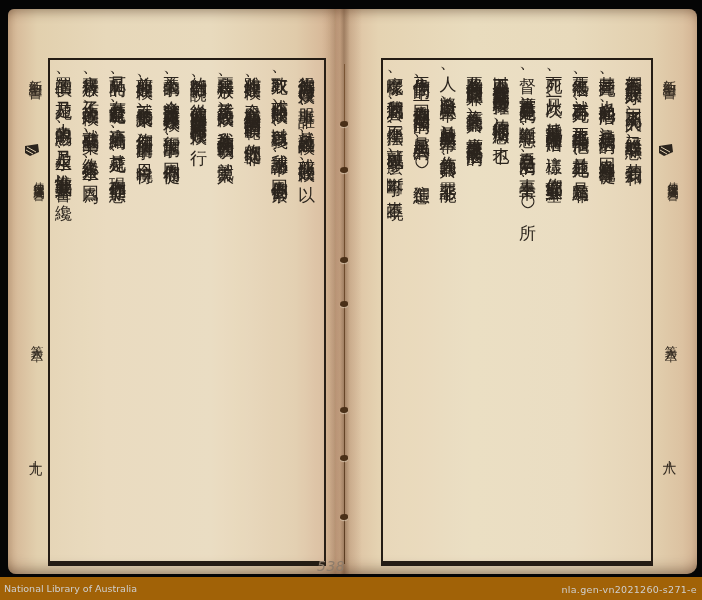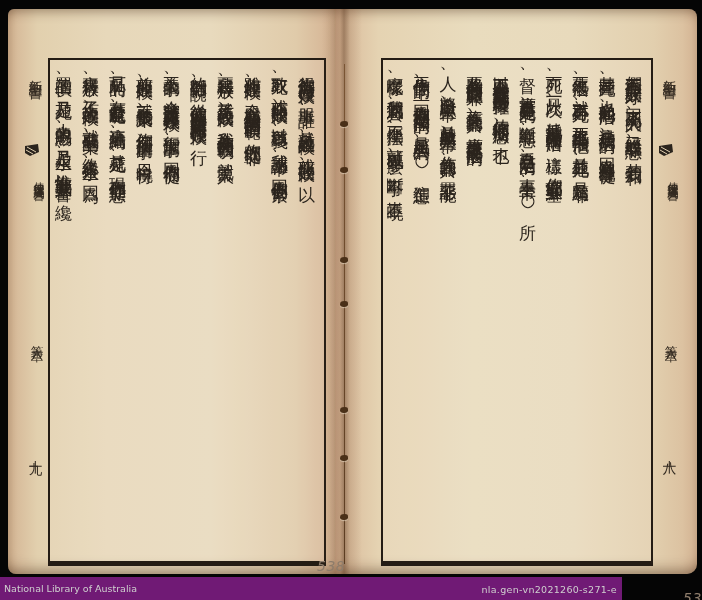--- a/index.html
+++ b/index.html
@@ -107,22 +107,22 @@
   
   .pencil {
     position: absolute; font-family: "DejaVu Sans", sans-serif;
     font-size: 14px; font-style: italic; color: #8d7c6b; letter-spacing: .5px;
   }
   .pencil-left  { left: 317px; top: 558px; }
   .pencil-right { left: 683px; top: 560px; margin-top: 30px; }
 
   
   .footer {
-    position: absolute; left: 0; bottom: 0; width: 622px; height: 23px;
-    background: #701a75; color: #cfcfcf;
+    position: absolute; left: 0; bottom: 0; width: 702px; height: 23px;
+    background: #a16207; color: #cfcfcf;
     font-family: "DejaVu Sans", "Liberation Sans", sans-serif;
     font-size: 9.5px;
   }
   .footer .credit { position: absolute; left: 4px; top: 6px; }
   .footer .imgid  { position: absolute; right: 5px; top: 7px; letter-spacing: .3px; text-align: right; }
 </style>
 </head>
 <body>
 
 <div class="scan">

